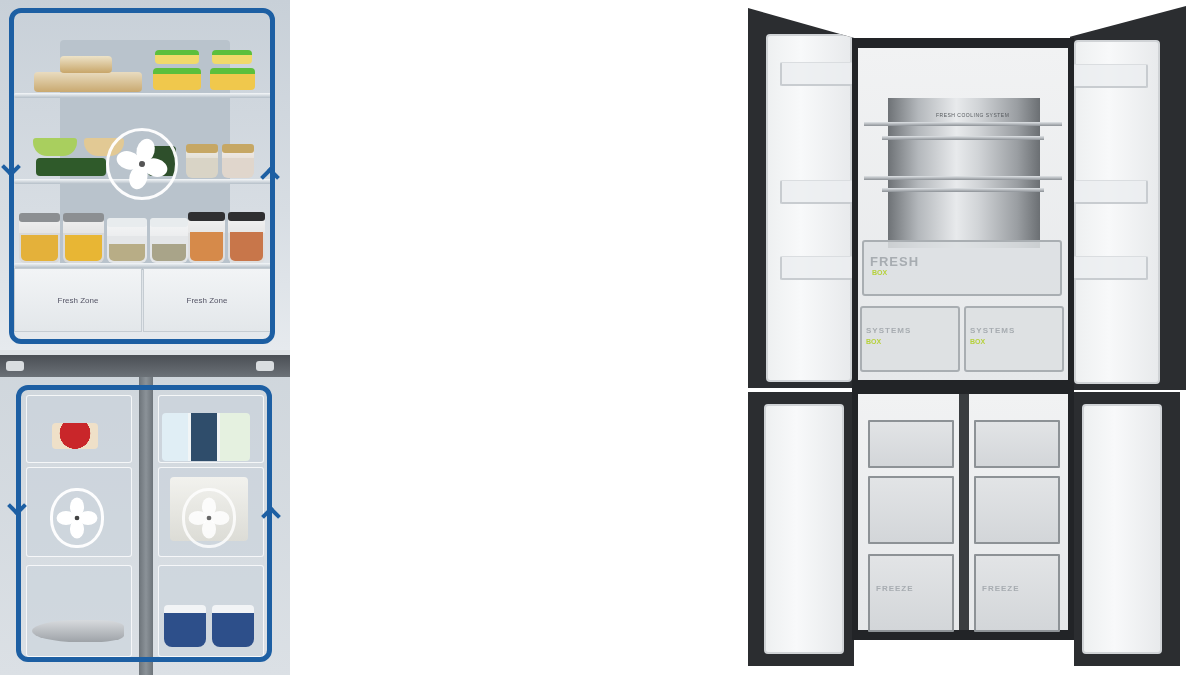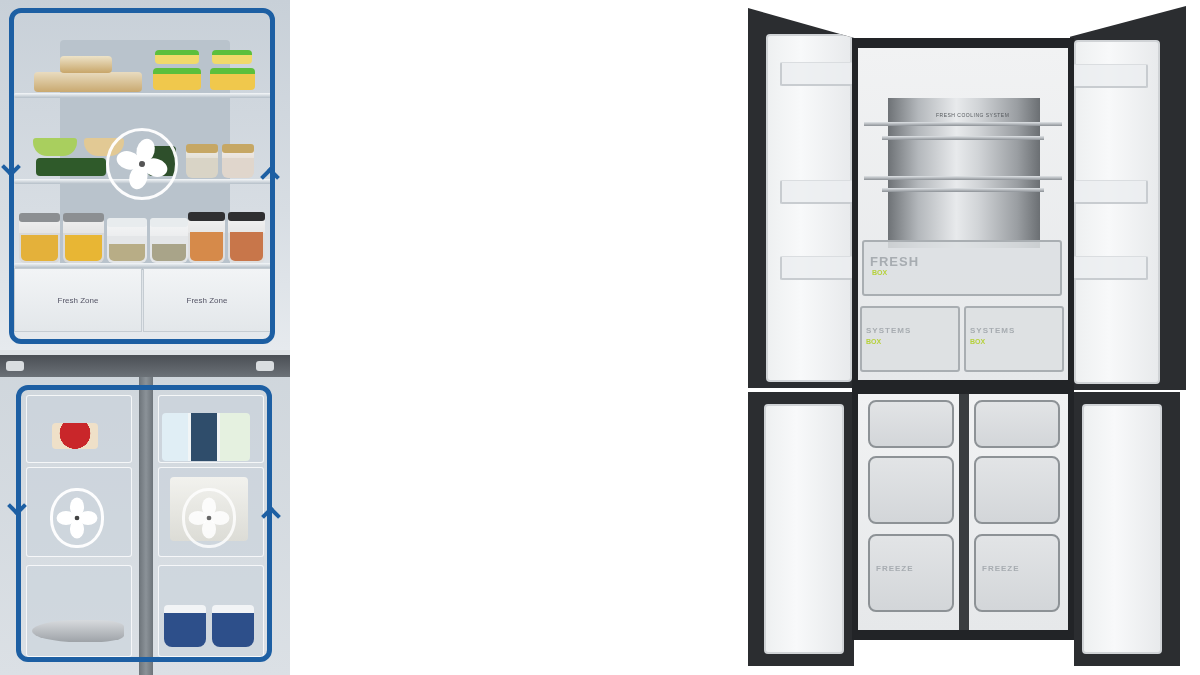--- a/index.html
+++ b/index.html
@@ -46,21 +46,21 @@
   .door .liner { position: absolute; background: linear-gradient(90deg,#eef0f1,#f8f9fa 40%,#e8eaec); border: 2px solid #d0d3d6; border-radius: 4px; }
   .door-bin { position: absolute; height: 24px; border: 2px solid #c8ccd0; border-top: 1px solid #dadde0; background: rgba(235,238,240,0.8); border-radius: 2px; }
   .cabinet { position: absolute; background: #222427; }
   .cabinet .interior { position: absolute; background: linear-gradient(180deg,#f1f2f3,#e6e8ea); }
   .steel-back { position: absolute; background: linear-gradient(90deg,#6e7276 0%,#b4b8bc 20%,#e8eaec 45%,#d0d3d6 60%,#9a9ea2 85%,#6b6f73 100%); }
   .glass-shelf { position: absolute; height: 4px; background: linear-gradient(180deg,#dfe3e6,#8c9196); }
   .crisper { position: absolute; border: 2px solid #a9aeb2; background: rgba(220,223,226,0.85); border-radius: 3px; }
   .crisper-label { position: absolute; font-size: 11px; font-weight: bold; color: #a7acb1; letter-spacing: 1px; }
   .crisper-sub { position: absolute; font-size: 7px; font-weight: bold; color: #b6d13c; }
   .mini-label { position: absolute; font-size: 5px; color: #55595d; letter-spacing: 0.5px; }
-  .freezer-drawer { position: absolute; border: 2px solid #8d9296; background: linear-gradient(180deg,#e2e4e6,#d3d6d9); border-radius: 8px; }
+  .freezer-drawer { position: absolute; border: 2px solid #8d9296; background: linear-gradient(180deg,#e2e4e6,#d3d6d9); border-radius: 1px; margin-top: 20px; }
   .center-post { position: absolute; background: #3a3d40; }
 </style>
 </head>
 <body>
 
 <div class="canvas">
 
   <div class="left-panel">
 
     <div class="fridge-top">

